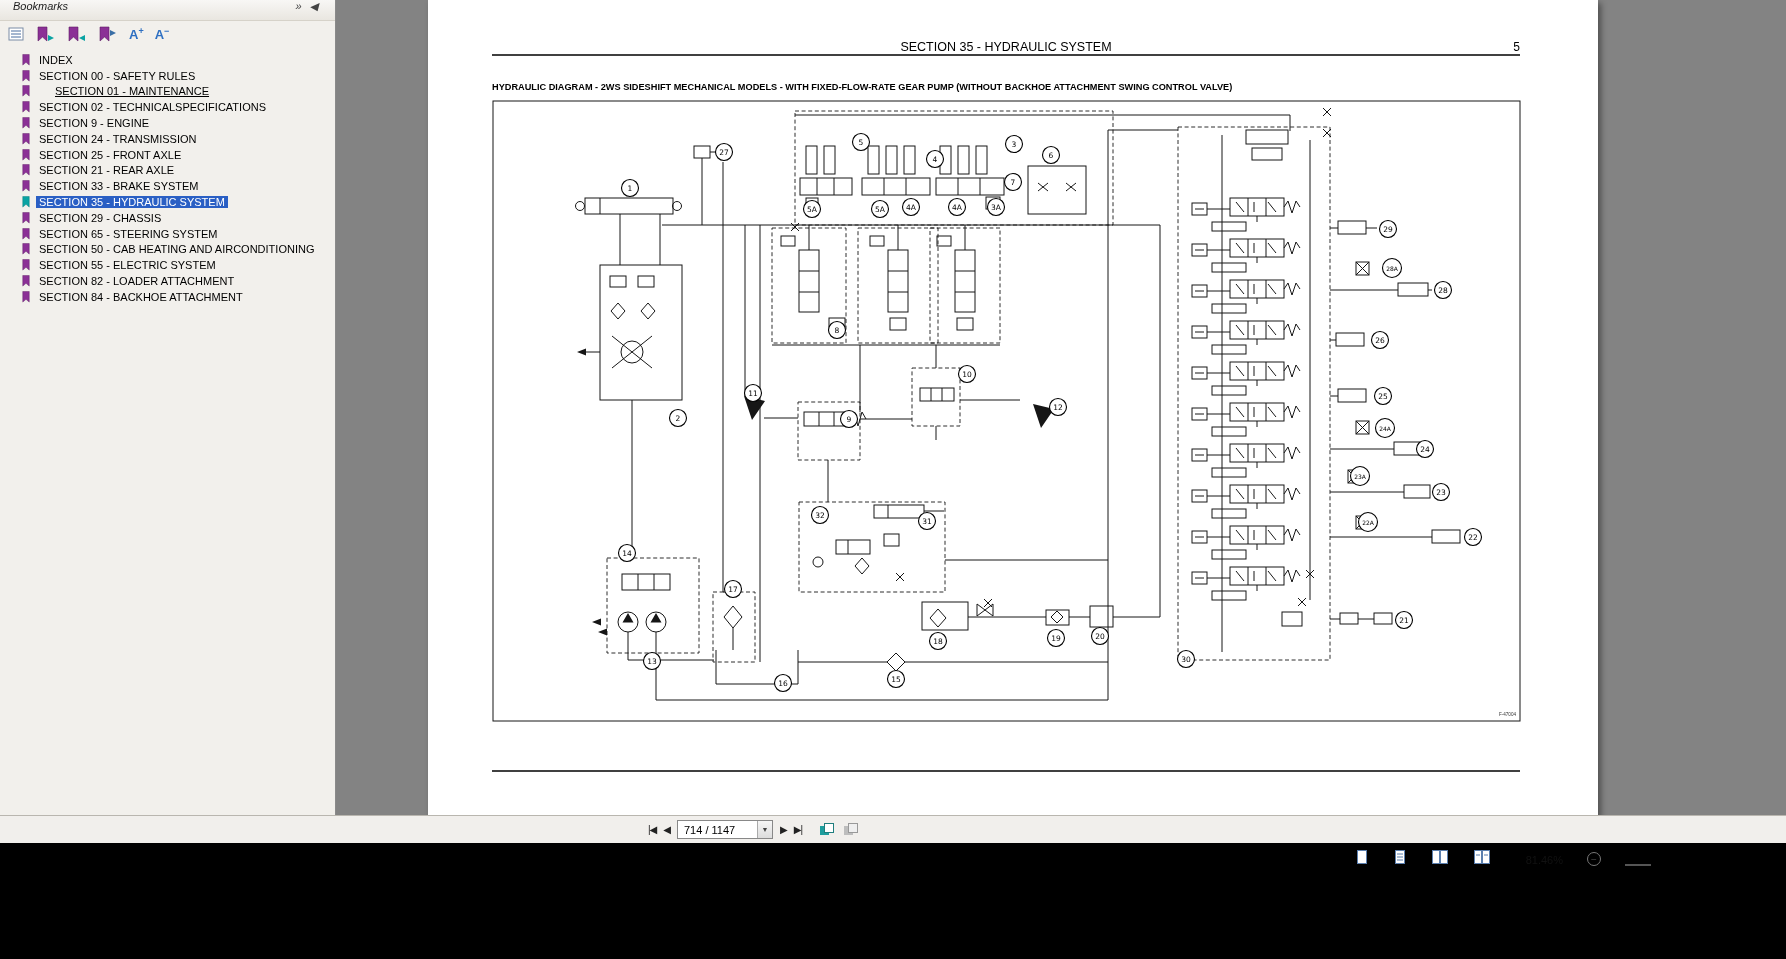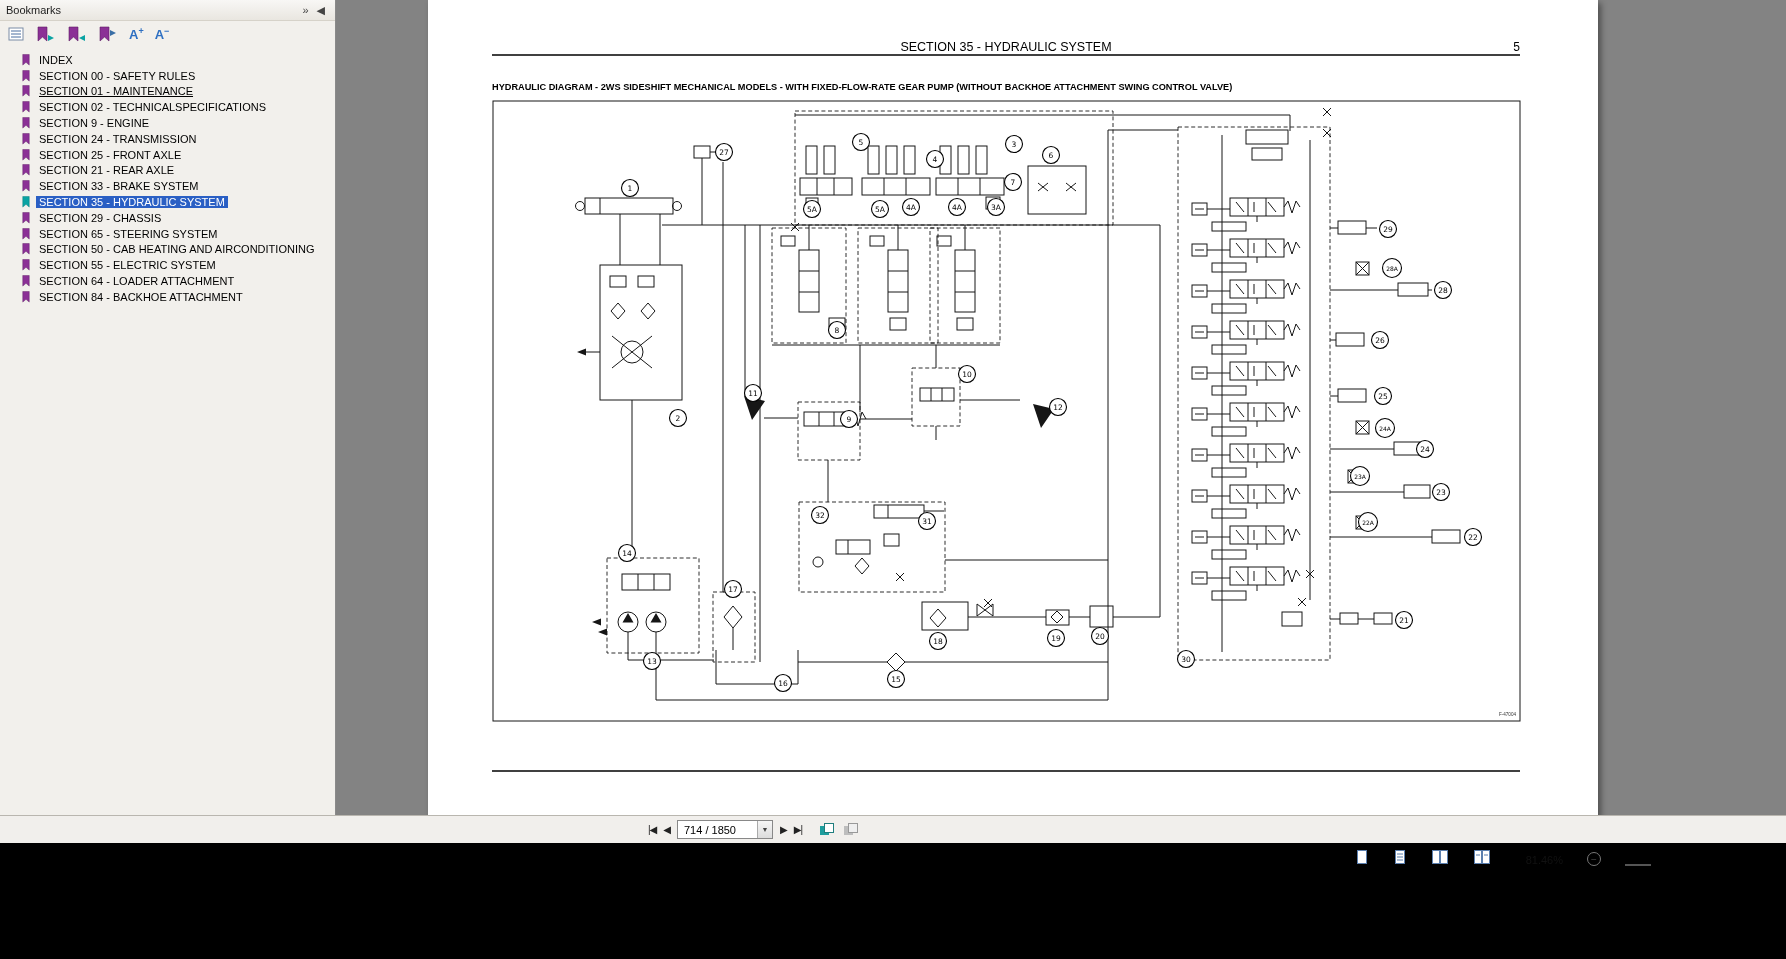--- a/index.html
+++ b/index.html
@@ -3,37 +3,37 @@
 <meta charset="utf-8">
 <style>
   * { margin:0; padding:0; box-sizing:border-box; }
   html,body { width:1786px; height:959px; }
   body { position:relative; background:#000; font-family:"Liberation Sans",sans-serif; overflow:hidden; }
 
   
   .sidebar { position:absolute; left:0; top:0; width:336px; height:815px;
              background:#f2f0ec; border-right:1px solid #8a8a8a; z-index:3; }
   .sb-header { height:21px; background:linear-gradient(#f8f7f5,#e9e6e0);
-               border-bottom:1px solid #d6d2c9; display:flex; align-items:center;
-               padding:0 6px; font-size:11px; color:#1c1c1c; }
+               border-bottom:1px solid #d6d2c9; display:flex; 
+               padding:0 13px; font-size:11px; color:#1c1c1c;font-style:italic; }
   .sb-header .spacer { flex:1; }
   .sb-hicon { font-size:11px; color:#444; padding:0 4px; cursor:pointer; }
   .sb-icons { height:26px; display:flex; align-items:center; gap:11px; padding:2px 8px; }
   .tool-ico { display:inline-flex; align-items:center; justify-content:center; cursor:pointer; }
   .fontbtn { color:#2d6fc2; font-weight:bold; font-size:13px; line-height:1; cursor:pointer; }
   .fontbtn sup { font-size:9px; }
   .bm-list { list-style:none; padding:5px 0 0 21px; }
   .bm { display:flex; align-items:center; height:15.8px; font-size:11px;
         color:#000; white-space:nowrap; cursor:default;text-align:center; }
   .bm svg.flag { width:10px; height:12px; margin-right:5px; flex:0 0 auto; }
   .bm .flagp { fill:#8b3096; stroke:#5e1f66; stroke-width:.5; }
   .bm.sel .flagp { fill:#0aa3a3; stroke:#067a7a; }
   .bm .bl { padding:0 3px; }
   .bm.sel .bl { background:#2a5fc4; color:#fff; }
-  .bm .ul { text-decoration:underline; }
+  .bm .ul { text-decoration:underline;margin-left:16px; }
 
   
   .canvas { position:absolute; left:336px; top:0; right:0; height:815px; background:#838383; }
   .pdf-page { position:absolute; left:92px; top:0; width:1170px; height:816px;
               background:#fff; box-shadow:3px 3px 6px rgba(0,0,0,.4); }
   svg.diagram { position:absolute; inset:0; width:1170px; height:816px; }
   .ln { stroke:#161616; fill:none; stroke-width:1; }
   .lnf { fill:#161616; stroke:none; }
   .dash { stroke:#161616; fill:none; stroke-width:.9; stroke-dasharray:4 2.6; }
   .thick { stroke:#000; stroke-width:1.6; }
@@ -186,21 +186,21 @@
       <li class="bm">
         <svg class="flag" viewBox="0 0 10 13">
           <path class="flagp" d="M1.5 .5 h7 v11.5 l-3.5 -3 -3.5 3 z"></path>
         </svg>
         <span class="bl">SECTION 55 - ELECTRIC SYSTEM</span>
       </li>
       <li class="bm">
         <svg class="flag" viewBox="0 0 10 13">
           <path class="flagp" d="M1.5 .5 h7 v11.5 l-3.5 -3 -3.5 3 z"></path>
         </svg>
-        <span class="bl">SECTION 64 - LOADER ATTACHMENT</span>
+        <span class="bl">SECTION 82 - LOADER ATTACHMENT</span>
       </li>
       <li class="bm">
         <svg class="flag" viewBox="0 0 10 13">
           <path class="flagp" d="M1.5 .5 h7 v11.5 l-3.5 -3 -3.5 3 z"></path>
         </svg>
         <span class="bl">SECTION 84 - BACKHOE ATTACHMENT</span>
       </li>
     </ul>
 </div>
 
@@ -464,21 +464,21 @@
         </g>
     </svg>
   </div>
 </div>
 
 <div class="toolbar">
   <div class="navc">
     <span class="tbtn">|◀</span>
     <span class="tbtn">◀</span>
     <div class="pagebox">
-      <span>714 / 1850</span>
+      <span>714 / 1147</span>
       <span class="dd">▼</span>
     </div>
     <span class="tbtn">▶</span>
     <span class="tbtn">▶|</span>
     <span class="pgico" style="margin-left:10px">
       <svg width="17" height="15">
           <rect x="1" y="4" width="9" height="9" fill="#1f9e9e"></rect>
           <rect x="5.5" y="1.5" width="9" height="9" fill="#fff" stroke="#1f7e7e"></rect>
         </svg>
     </span>

